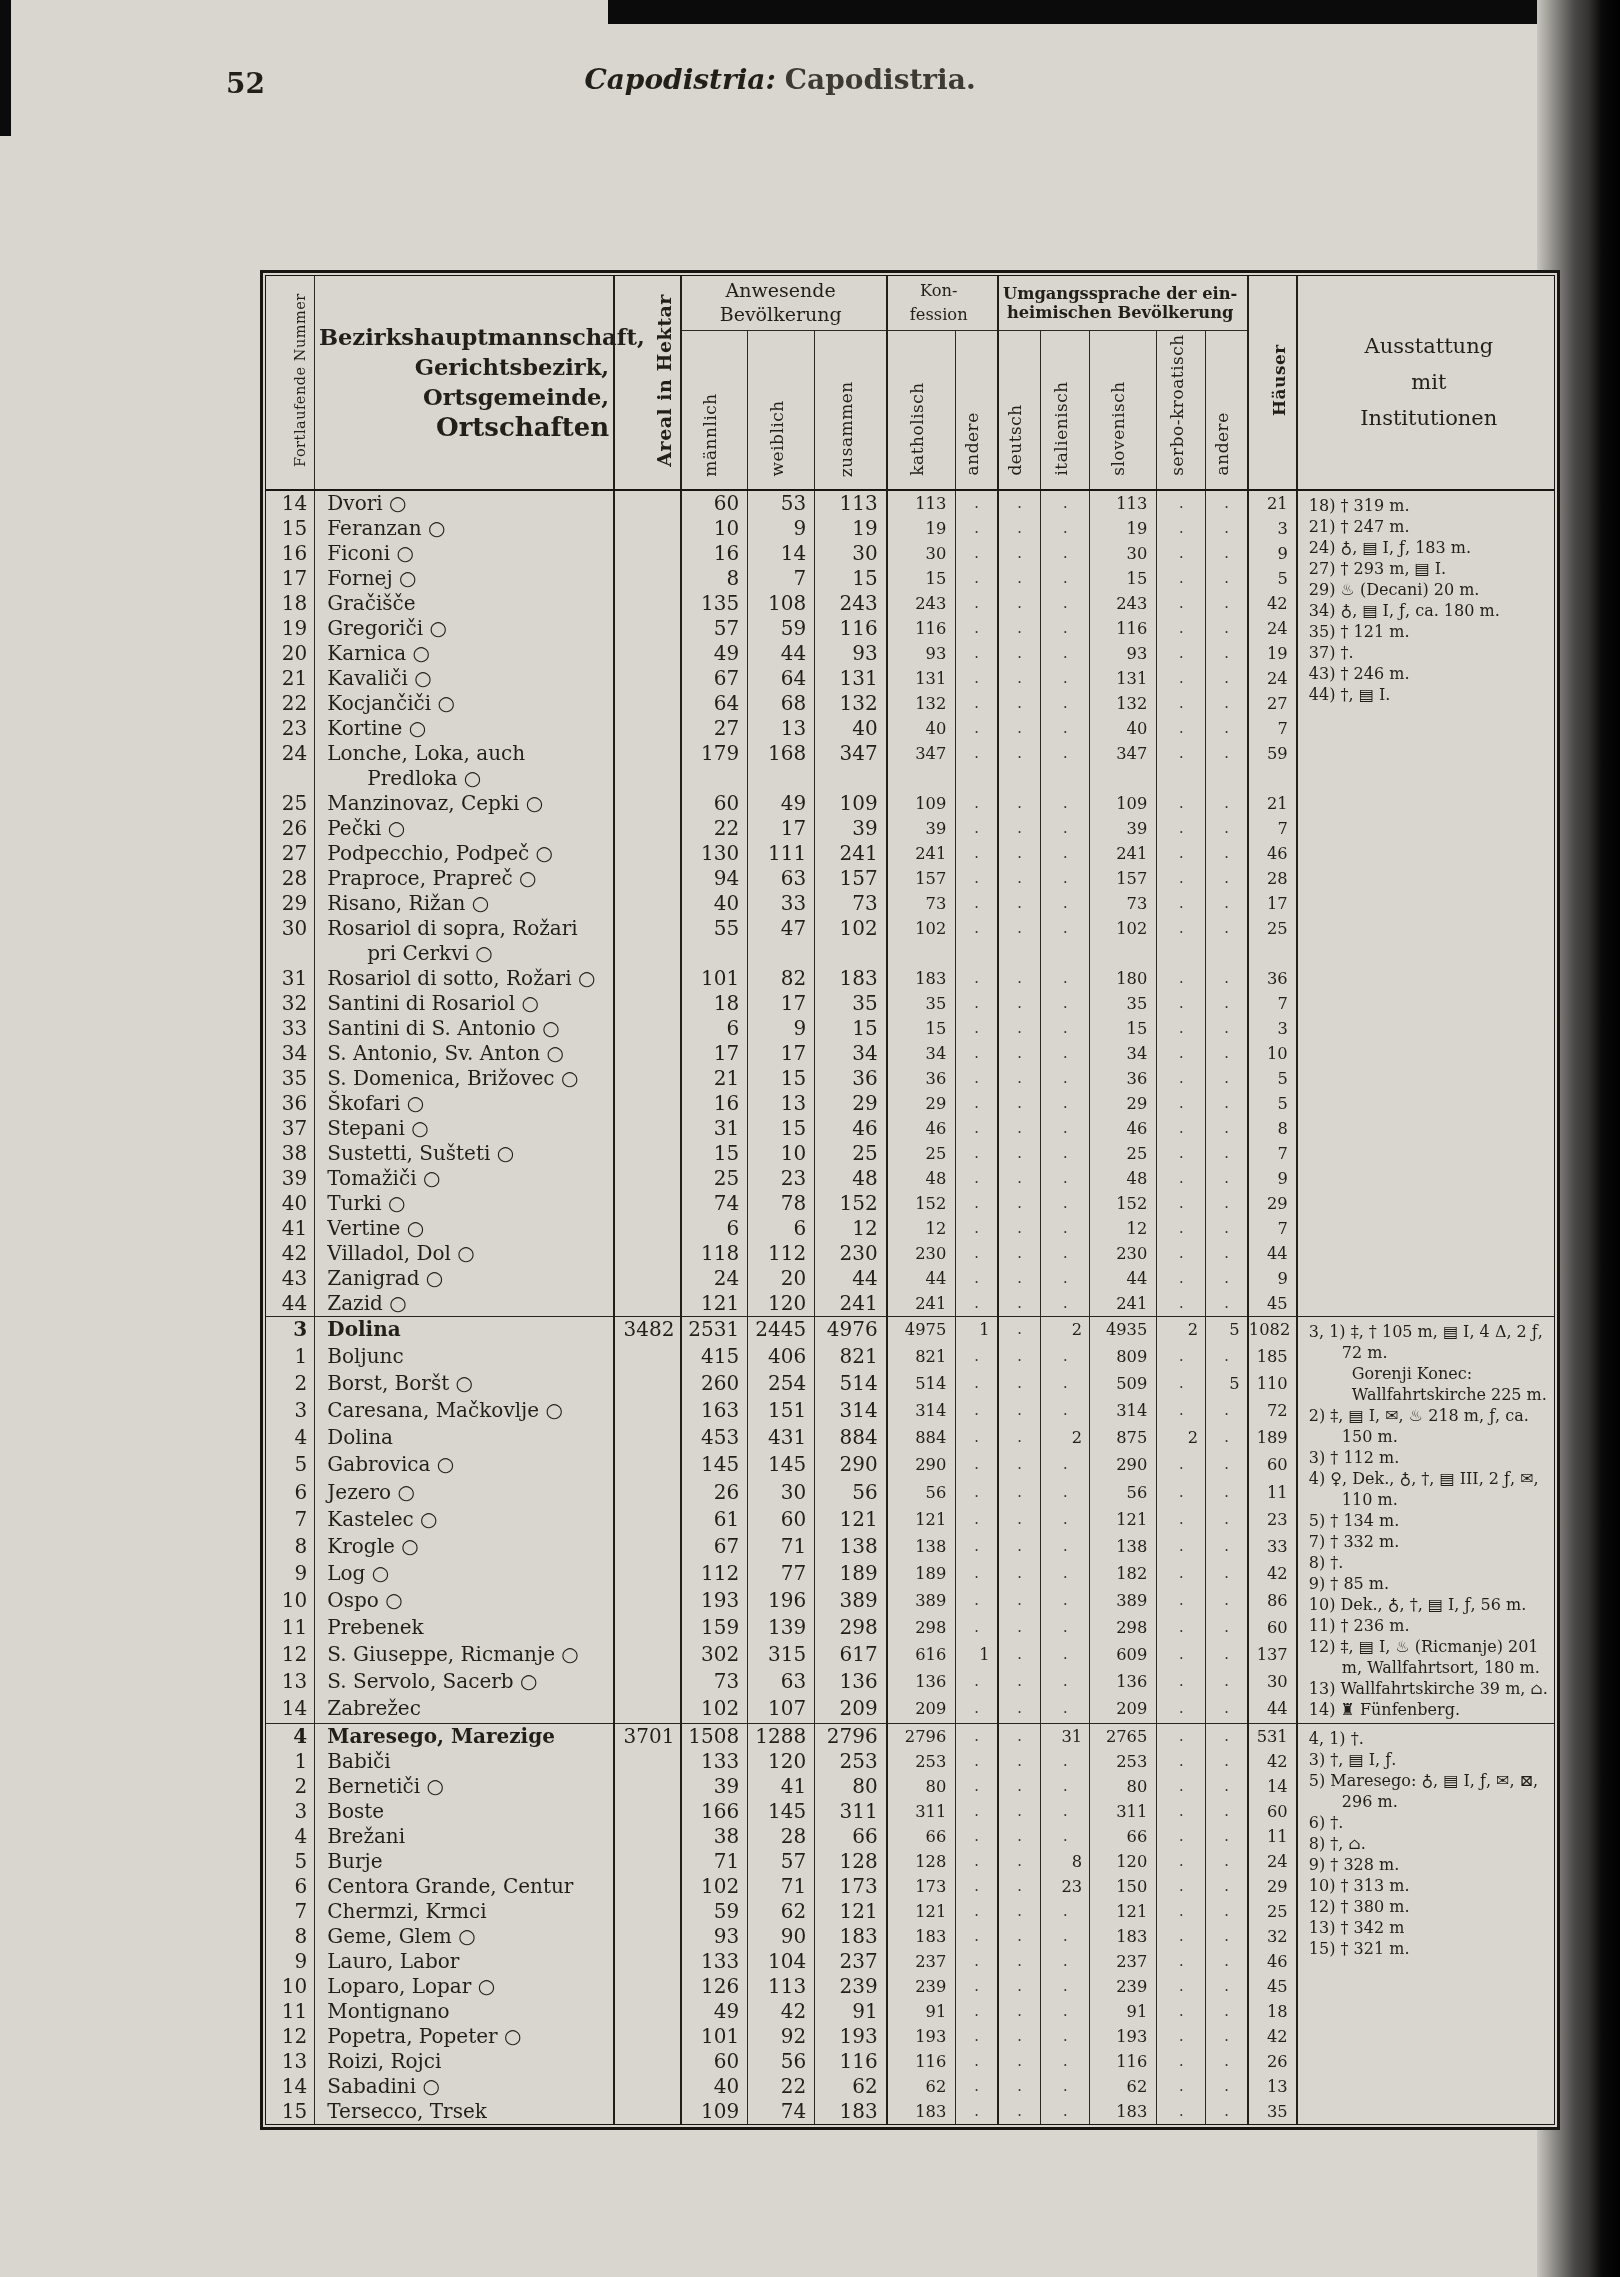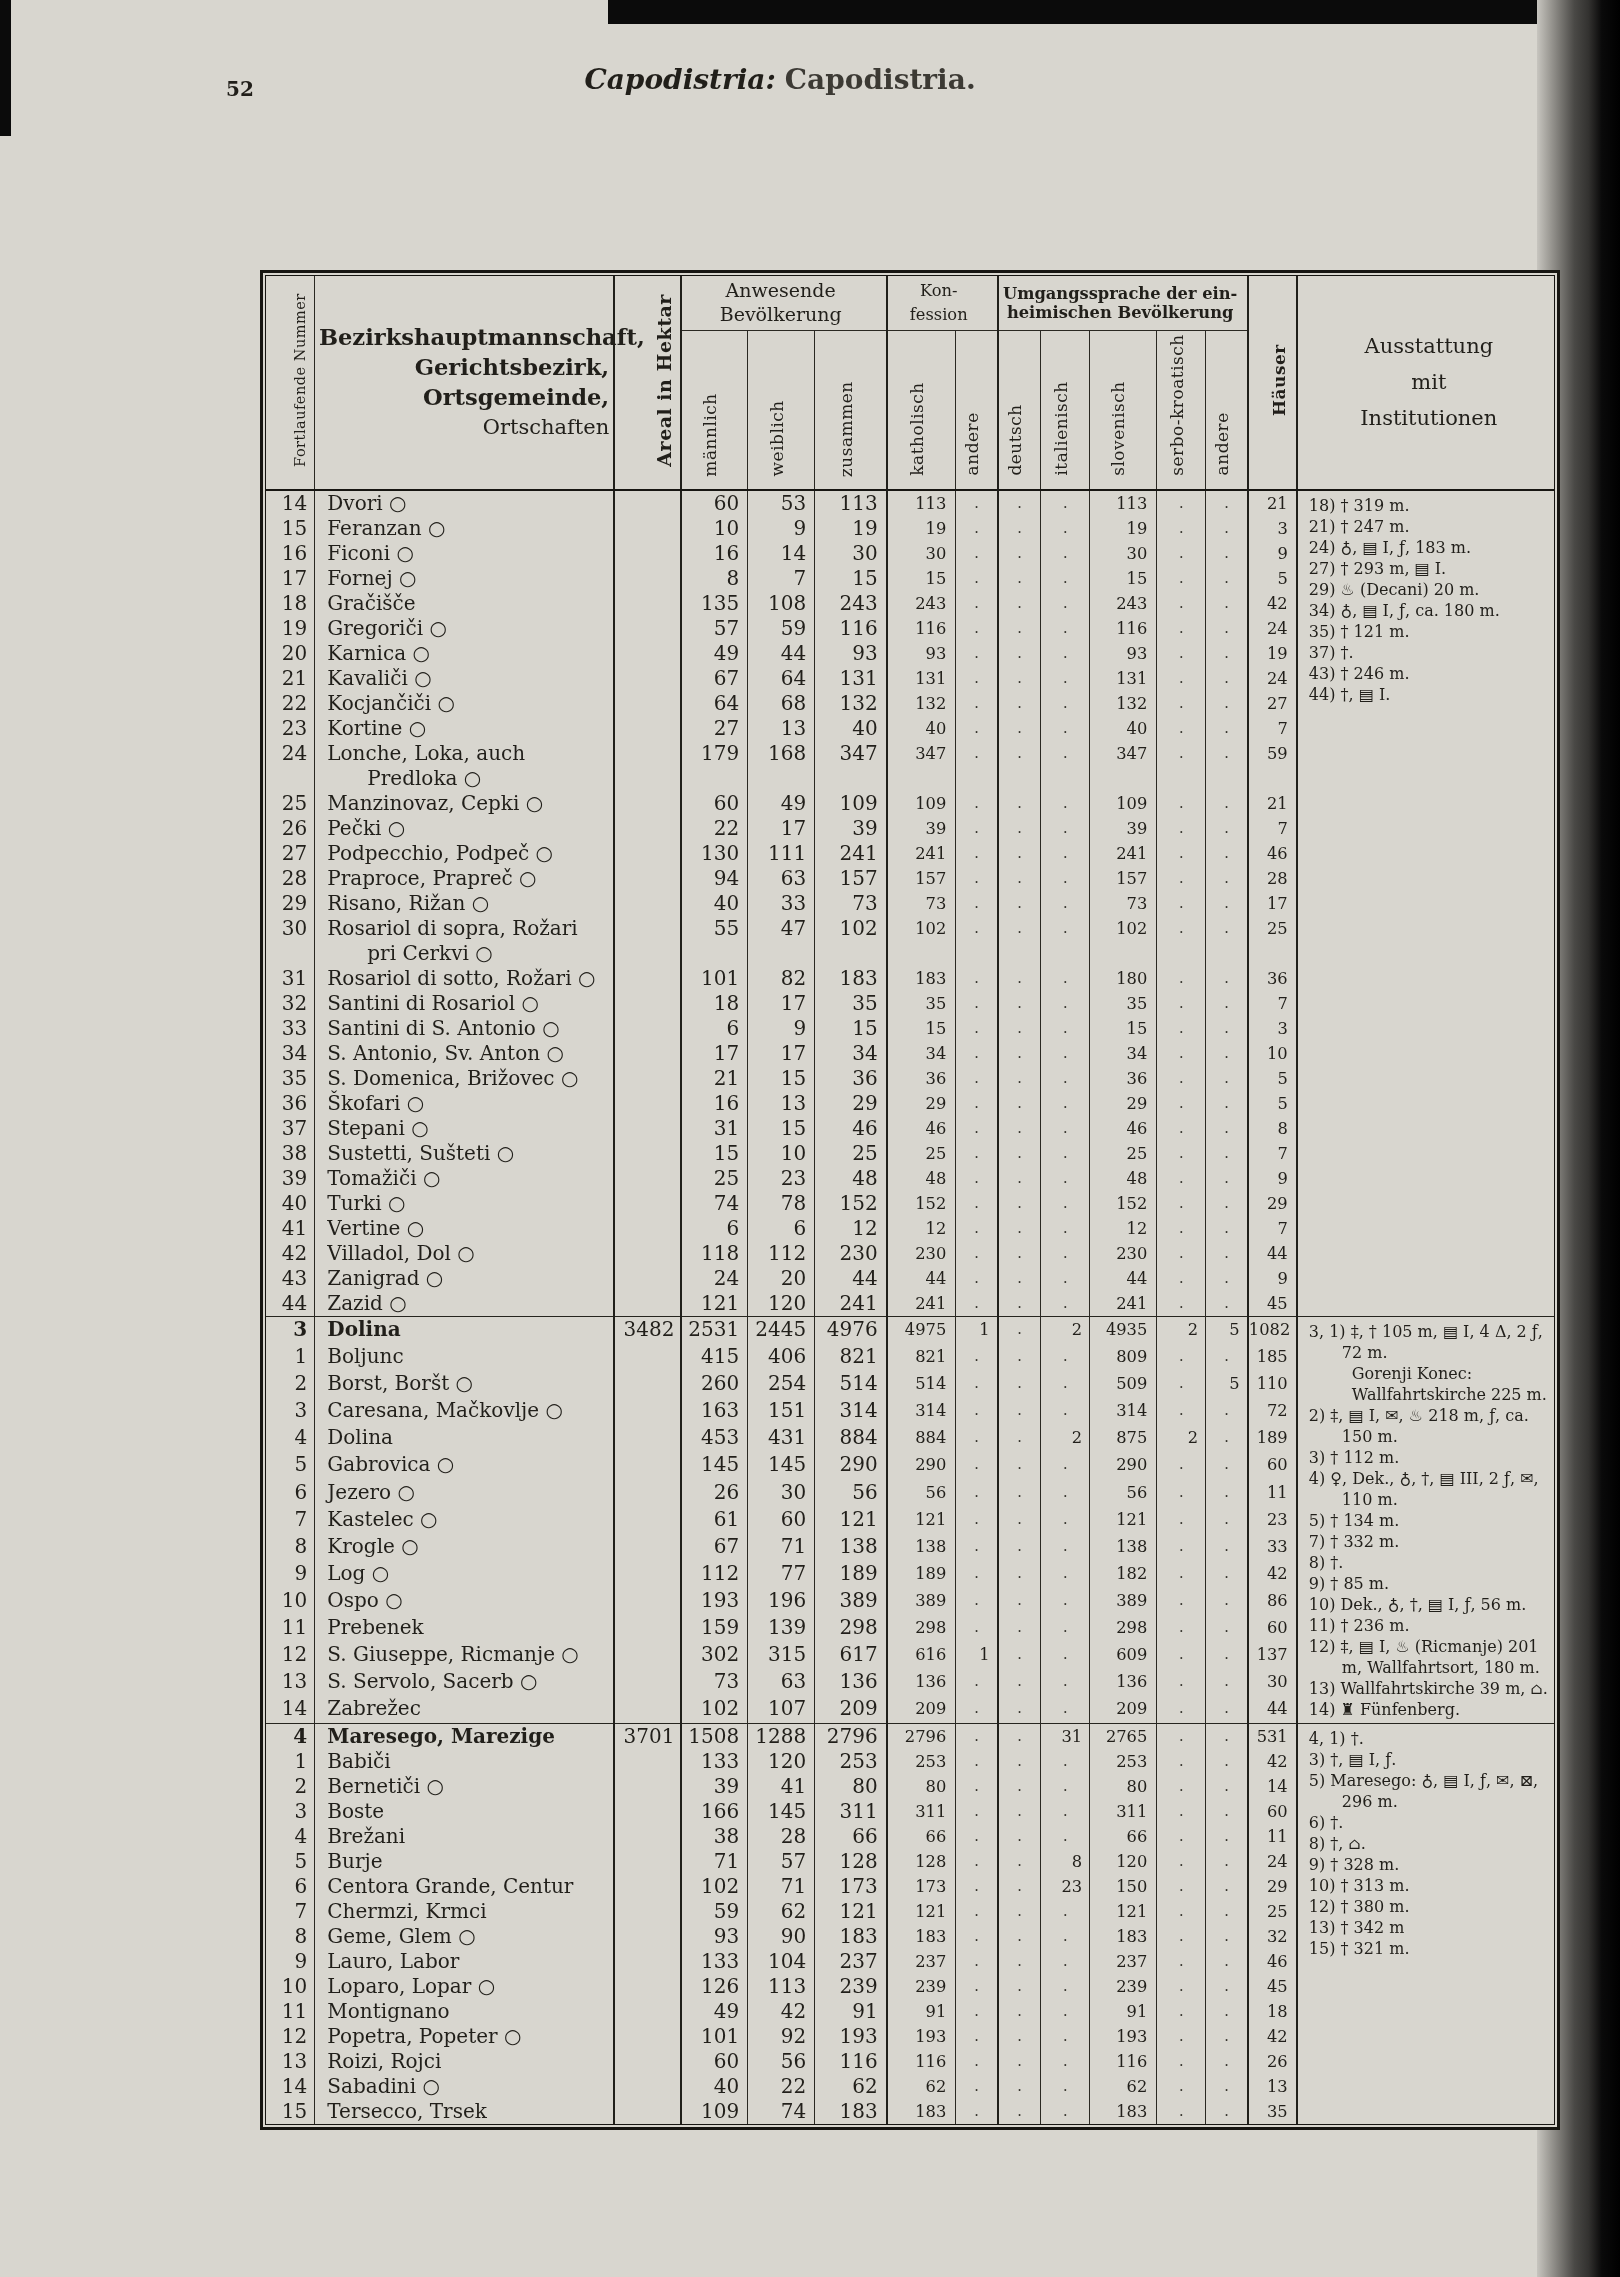--- a/index.html
+++ b/index.html
@@ -7,21 +7,21 @@
     width:1620px;height:2278px;position:relative;overflow:hidden;
     background:#d8d6cf;
     font-family:"DejaVu Serif","Liberation Serif",serif;
     color:#211f1a;
   }
   
   .top-bar{position:absolute;top:0;left:608px;right:0;height:23.5px;background:#0b0b0b;}
   .left-sliver{position:absolute;top:0;left:0;width:11px;height:136px;background:#0b0b0b;}
   .right-edge{position:absolute;top:0;right:0;width:83px;height:2278px;
     background:linear-gradient(to right,#c7c5bf 0%,#8a8883 22%,#4a4946 45%,#333230 62%,#0a0a0a 78%,#000 100%);}
-  .page-num{position:absolute;top:77px;left:226px;font-size:20px;font-weight:bold;}
+  .page-num{position:absolute;top:67px;left:226px;font-size:28px;font-weight:bold;}
   .page-title{position:absolute;top:63px;left:260px;width:1040px;text-align:center;font-size:28px;}
   .page-title .tb{font-weight:bold;font-style:italic;}
   .page-title .tn{font-weight:bold;opacity:.85;}
 
   .table-wrap{
     position:absolute;top:270px;left:260px;width:1300px;
     border:3.6px solid #171612;padding:1.8px;background:#d8d6cf;box-sizing:border-box;
   }
   .table-inner{border:0.9px solid #171612;}
   table{border-collapse:collapse;width:100%;table-layout:fixed;}
@@ -43,21 +43,21 @@
 
   .vlabel{
     writing-mode:vertical-rl;transform:rotate(180deg);
     white-space:nowrap;font-size:17px;letter-spacing:0.5px;line-height:1;
     display:inline-block;padding:3.6px 0;
   }
   .b{font-weight:bold;}
   .h-nr .vlabel{font-size:14.5px;}
   .h-place{padding:5.4px 3.6px;}
   .h-place .pl{text-align:right;font-size:22.6px;line-height:30px;}
-  .h-place .pl4{font-size:21px;font-weight:normal;}
+  .h-place .pl4{font-size:26px;font-weight:bold;}
   .h-group{font-size:19px;line-height:23.5px;padding:3.6px 1.8px;}
   .h-group .gl{text-align:center;}
   .h-lang{font-size:14.5px;line-height:19px;font-weight:bold;}
   .subhead th{height:107px;text-align:center;vertical-align:bottom;padding-bottom:5.4px;}
   .h-inst{font-size:21px;line-height:36px;}
   .h-haus .vlabel{font-weight:bold;}
   .h-areal .vlabel{font-weight:bold;font-size:19px;}
 
   tbody td{font-size:20px;line-height:25px;}
   .c-nr{text-align:right;padding-right:7.2px;font-size:20px;}

